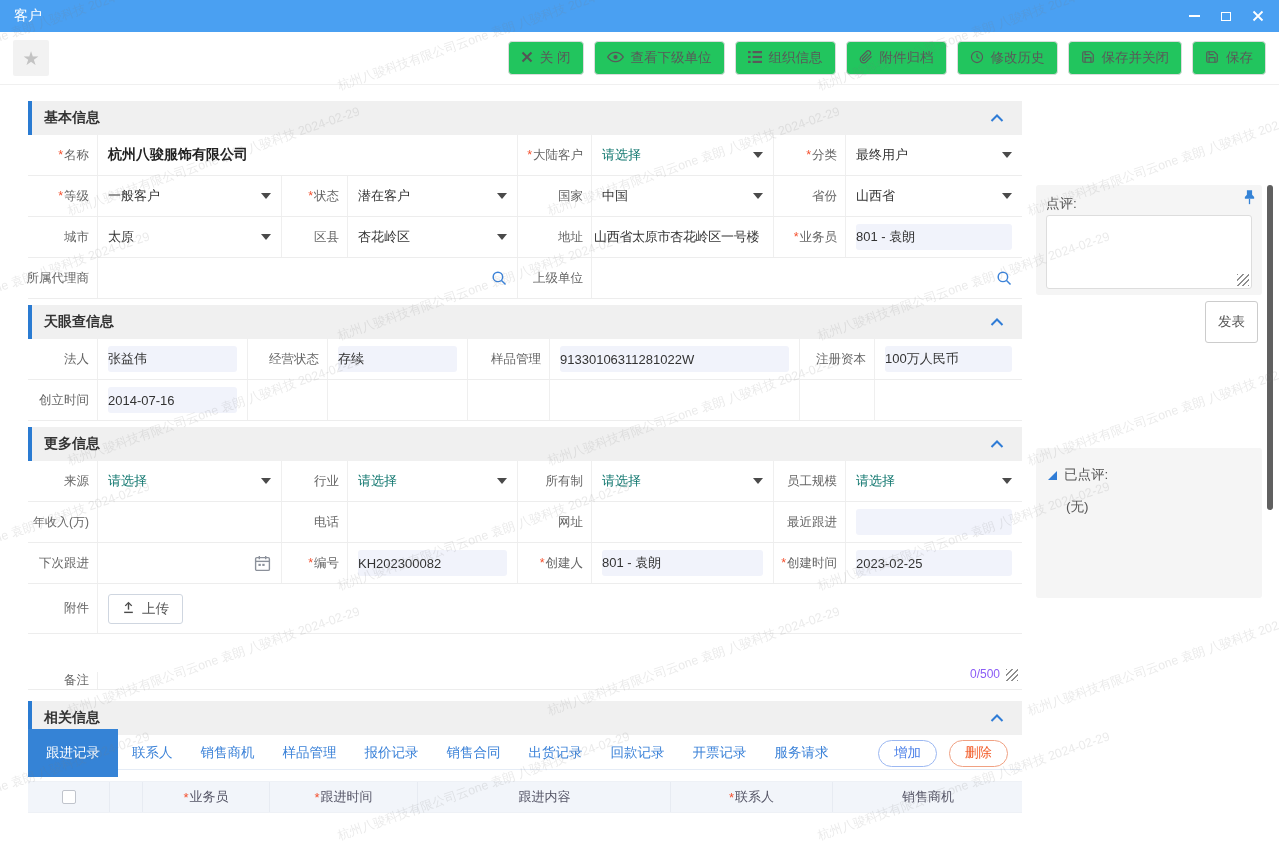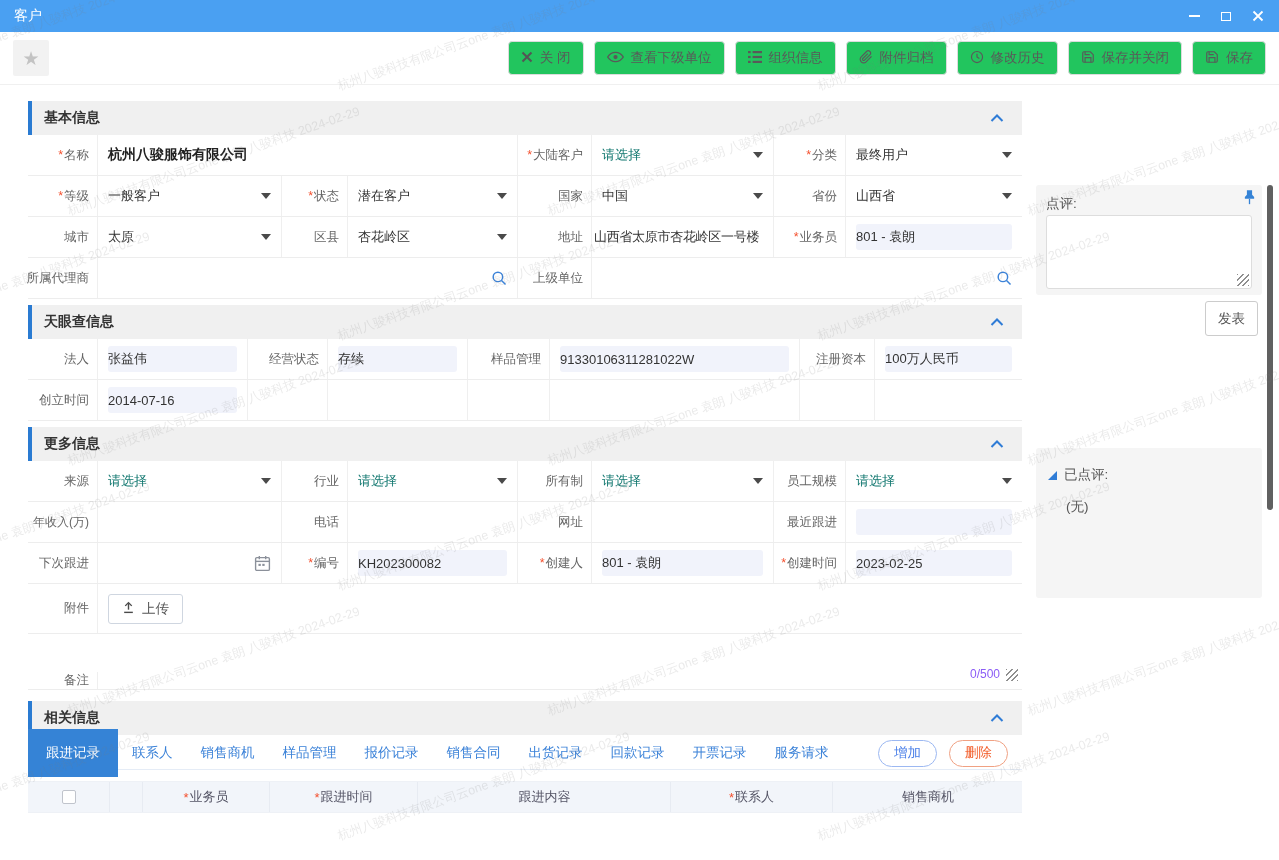--- a/index.html
+++ b/index.html
@@ -75,21 +75,21 @@
   .checkbox { width:14px; height:14px; border:1px solid #c0c4cc; border-radius:2px; background:#fff; cursor:pointer; }
   
   .right-panel { position:absolute; left:1036px; top:100px; width:226px; }
   .panel { background:#f5f5f5; border-radius:3px; position:relative; }
   .panel.comment { height:110px; }
   .panel-label { position:absolute; left:10px; top:10px; color:#555; font-size:13.5px; }
   .pin { position:absolute; right:6px; top:4px; cursor:pointer; }
   .comment-box { position:absolute; left:10px; top:30px; width:206px; height:74px; background:#fff;
     border:1px solid #ddd; border-radius:3px; }
   .comment-box .rsz { position:absolute; right:2px; bottom:2px; }
-  .publish-btn { position:absolute; right:4px; top:116px; height:35px; padding:0 12px; background:#fff;
+  .publish-btn { position:absolute; right:4px; top:116px; height:42px; padding:0 12px; background:#fff;
     border:1px solid #ccc; border-radius:3px; color:#555; font-size:13.5px; display:flex; align-items:center; cursor:pointer; }
   .panel.reviewed { margin-top:153px; height:150px; }
   .rev-row { display:flex; align-items:center; gap:7px; padding:18px 0 0 12px; color:#555; font-size:13.5px; }
   .tri { width:0; height:0; border-left:9px solid transparent; border-bottom:9px solid #2f7cd6; }
   .rev-empty { padding:14px 0 0 30px; color:#555; font-size:13.5px; }
   
   .scrollbar-thumb { position:absolute; right:6px; top:100px; width:6px; height:325px; background:#606060; border-radius:3px; cursor:pointer; }
   
   .wm-layer { position:absolute; inset:0; overflow:hidden; pointer-events:none; z-index:40; }
   .wm { position:absolute; white-space:nowrap; font-size:12.5px; color:rgba(125,125,125,0.16);

